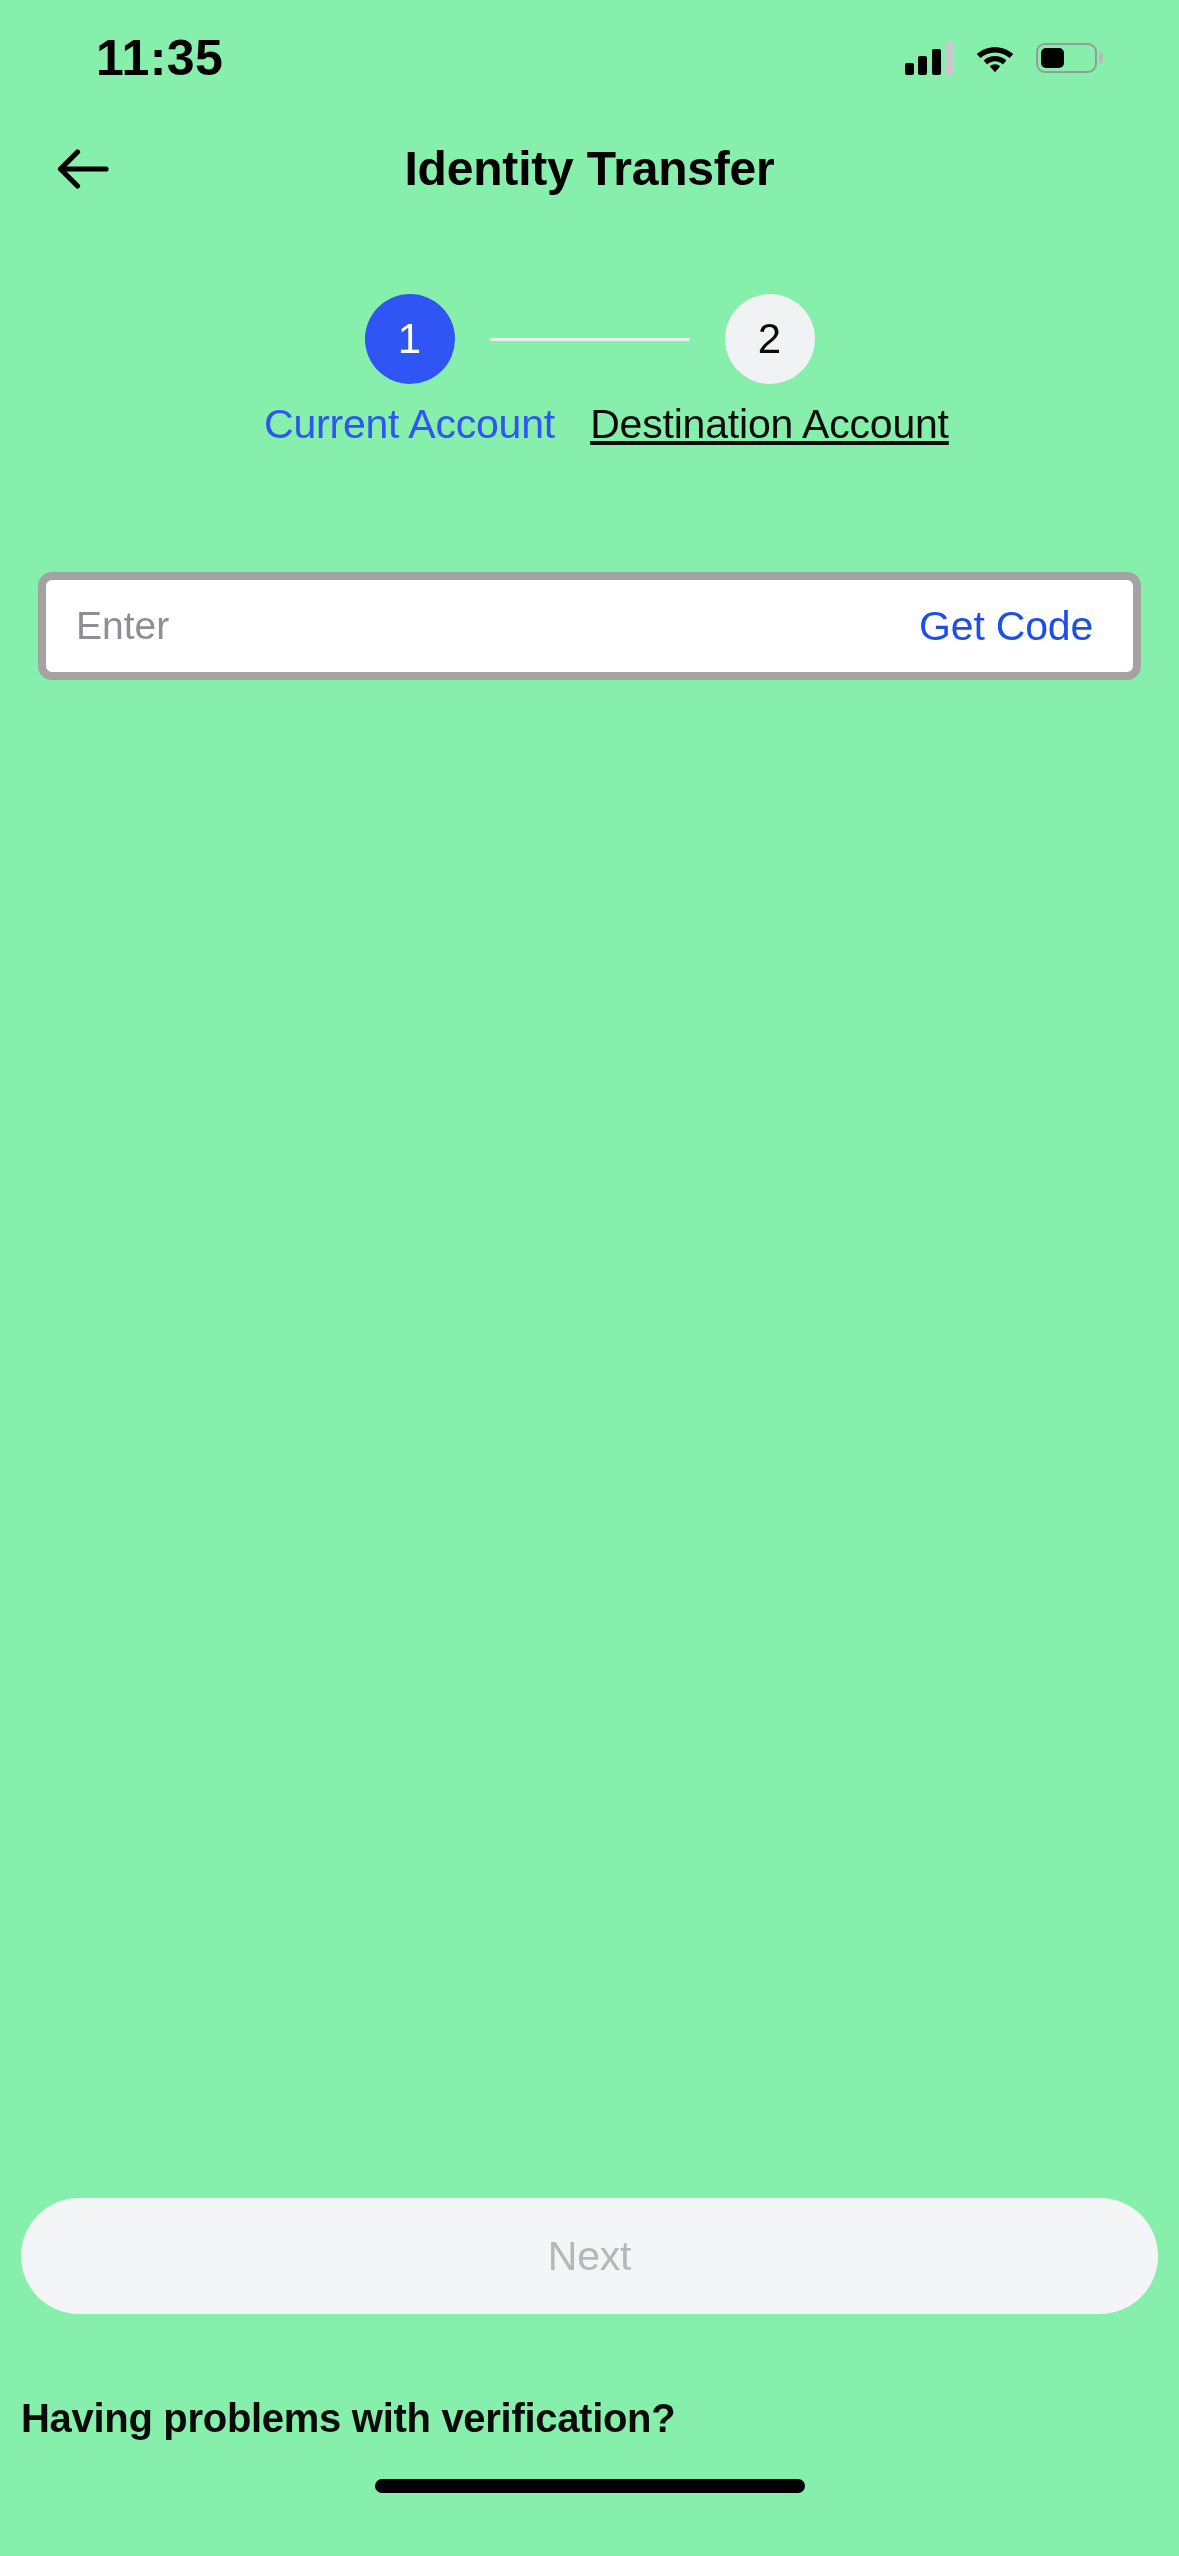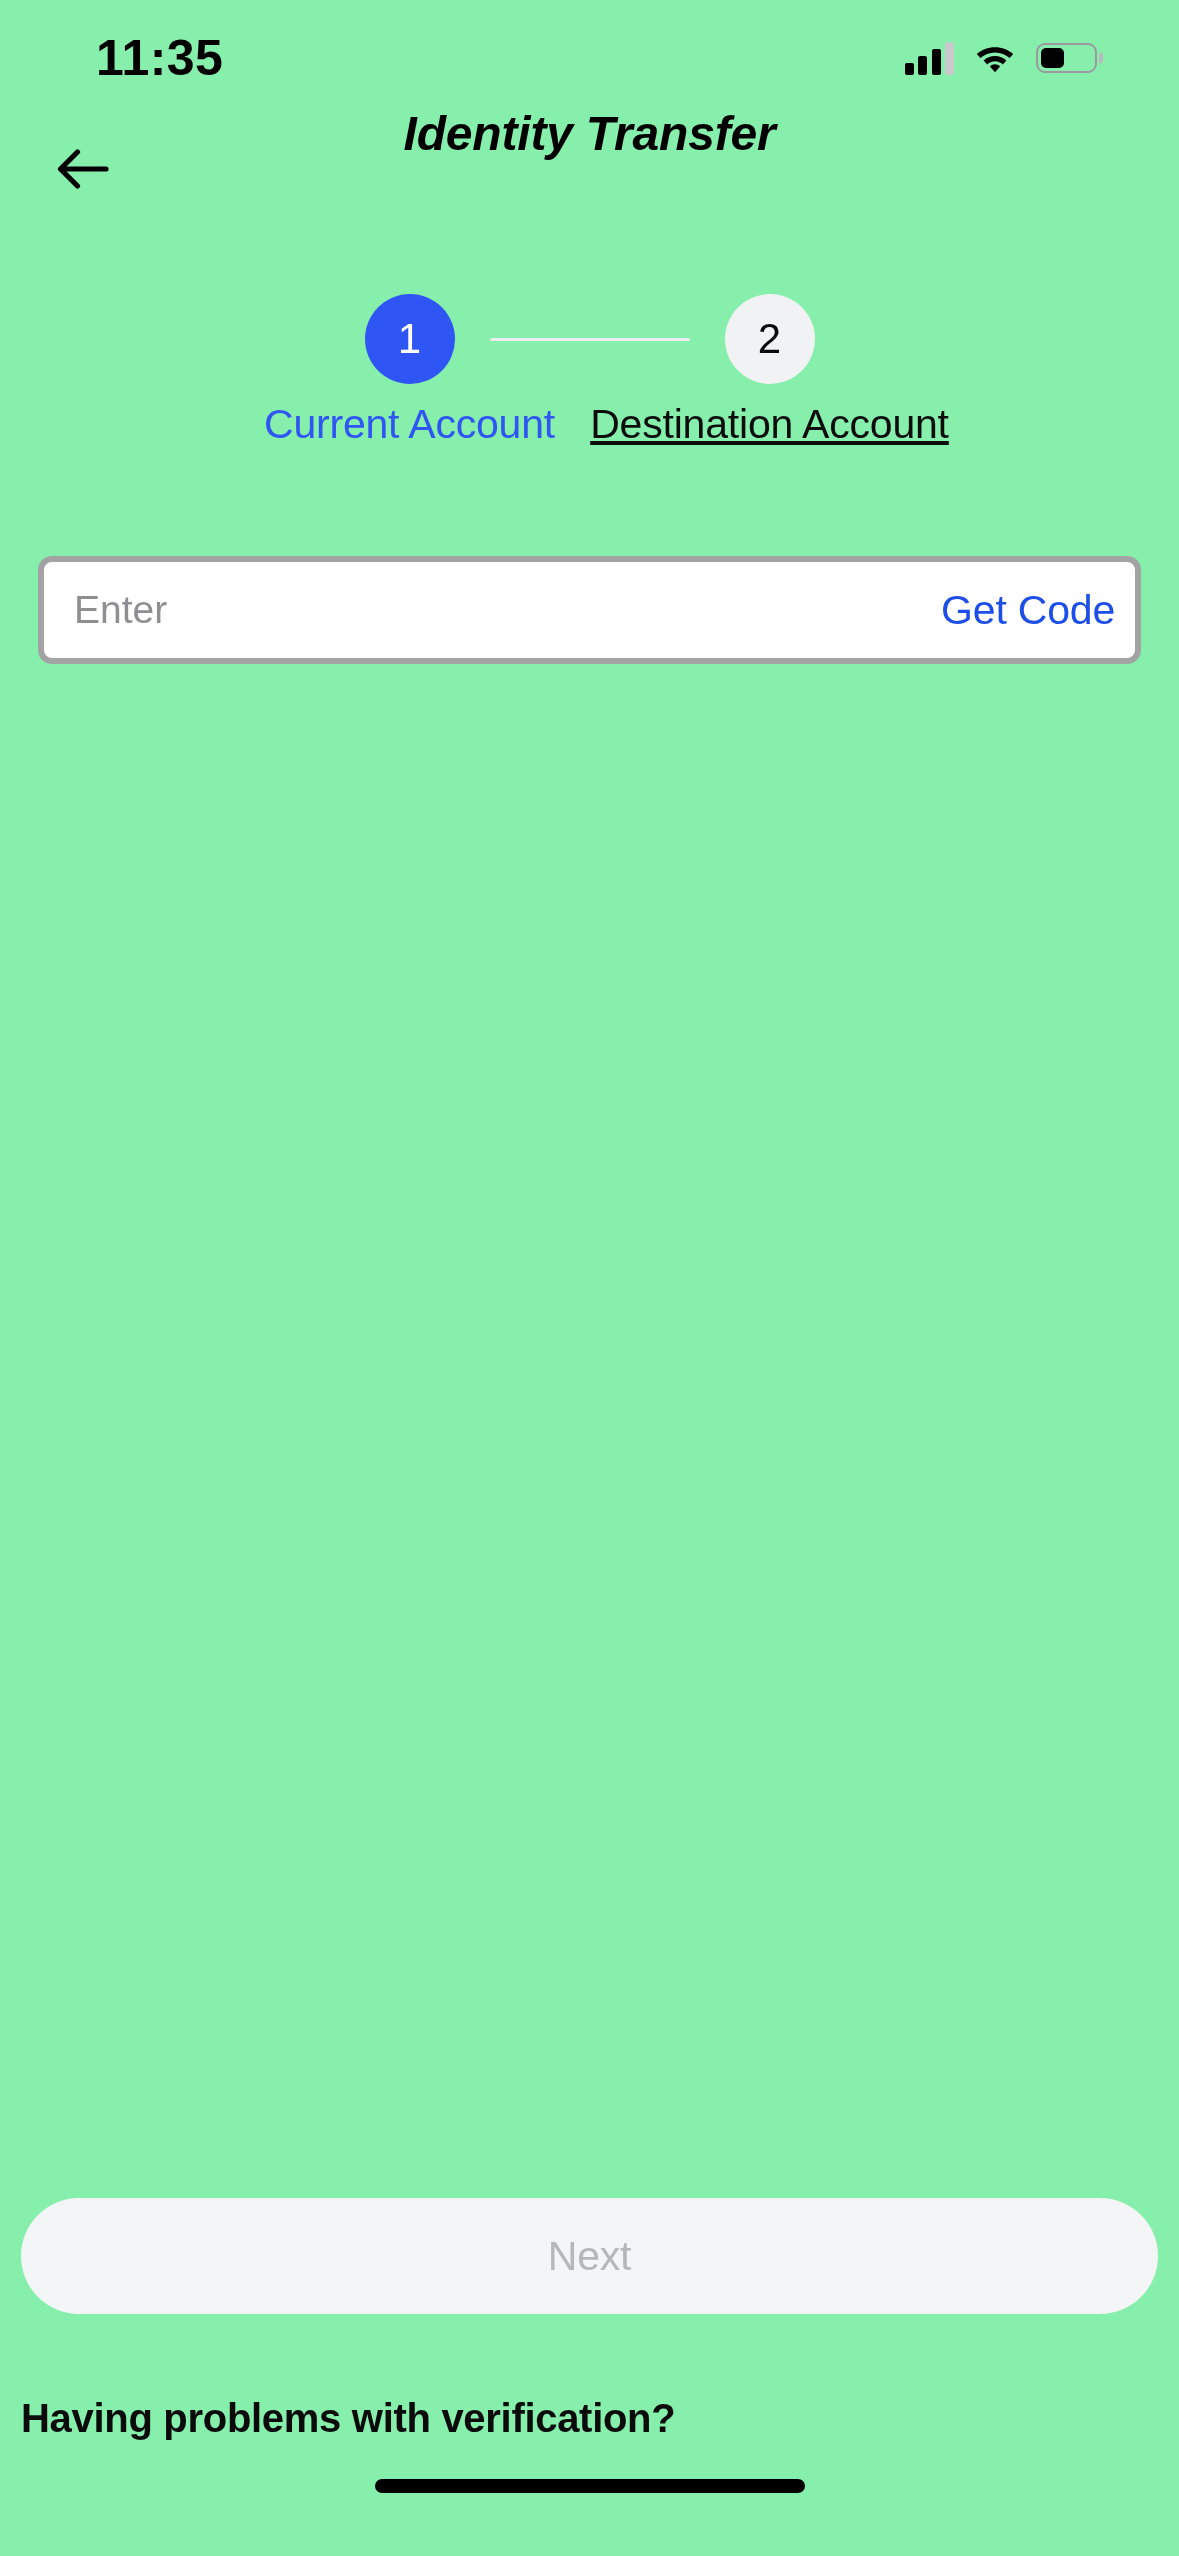--- a/index.html
+++ b/index.html
@@ -66,23 +66,22 @@
     height:100%;
     background:#000000;
     border-radius:5px;
   }
 
   
   .nav-header {
     position:relative;
     flex:0 0 118px;
     height:118px;
-    display:flex; 
+    display:flex; align-items:center;
     justify-content:center;
-    font-style:italic;
   }
   .back-button {
     position:absolute;
     left:40px; top:50%;
     transform:translateY(-50%);
     width:86px; height:86px;
     display:flex; align-items:center; justify-content:center;
     cursor:pointer;
   }
   .back-button svg { width:52px; height:42px; display:block; }
@@ -168,27 +167,27 @@
         rgba(241,241,244,0.85) 18%,
         rgba(226,226,231,0.95) 38%,
         rgba(232,232,236,0.9) 62%,
         rgba(240,240,243,0.8) 82%,
         rgba(246,246,248,0.55) 100%);
     filter:blur(5px);
     opacity:0.95;
   }
 
   .input-wrap {
-    margin-top:8px;
+    margin-top:24px;
     height:108px;
-    border:6px solid #a3a3a3;
+    border:8px solid #a3a3a3;
     border-radius:14px;
     background:#ffffff;
     display:flex; align-items:center;
-    padding:0 20px 0 30px;
+    padding:0 40px 0 30px;
   }
   .code-input {
     flex:1 1 auto;
     border:none; outline:none;
     background:transparent;
     font-family:"Liberation Sans", sans-serif;
     font-size:39px;
     color:#111111;
     line-height:1;
     padding:0;

